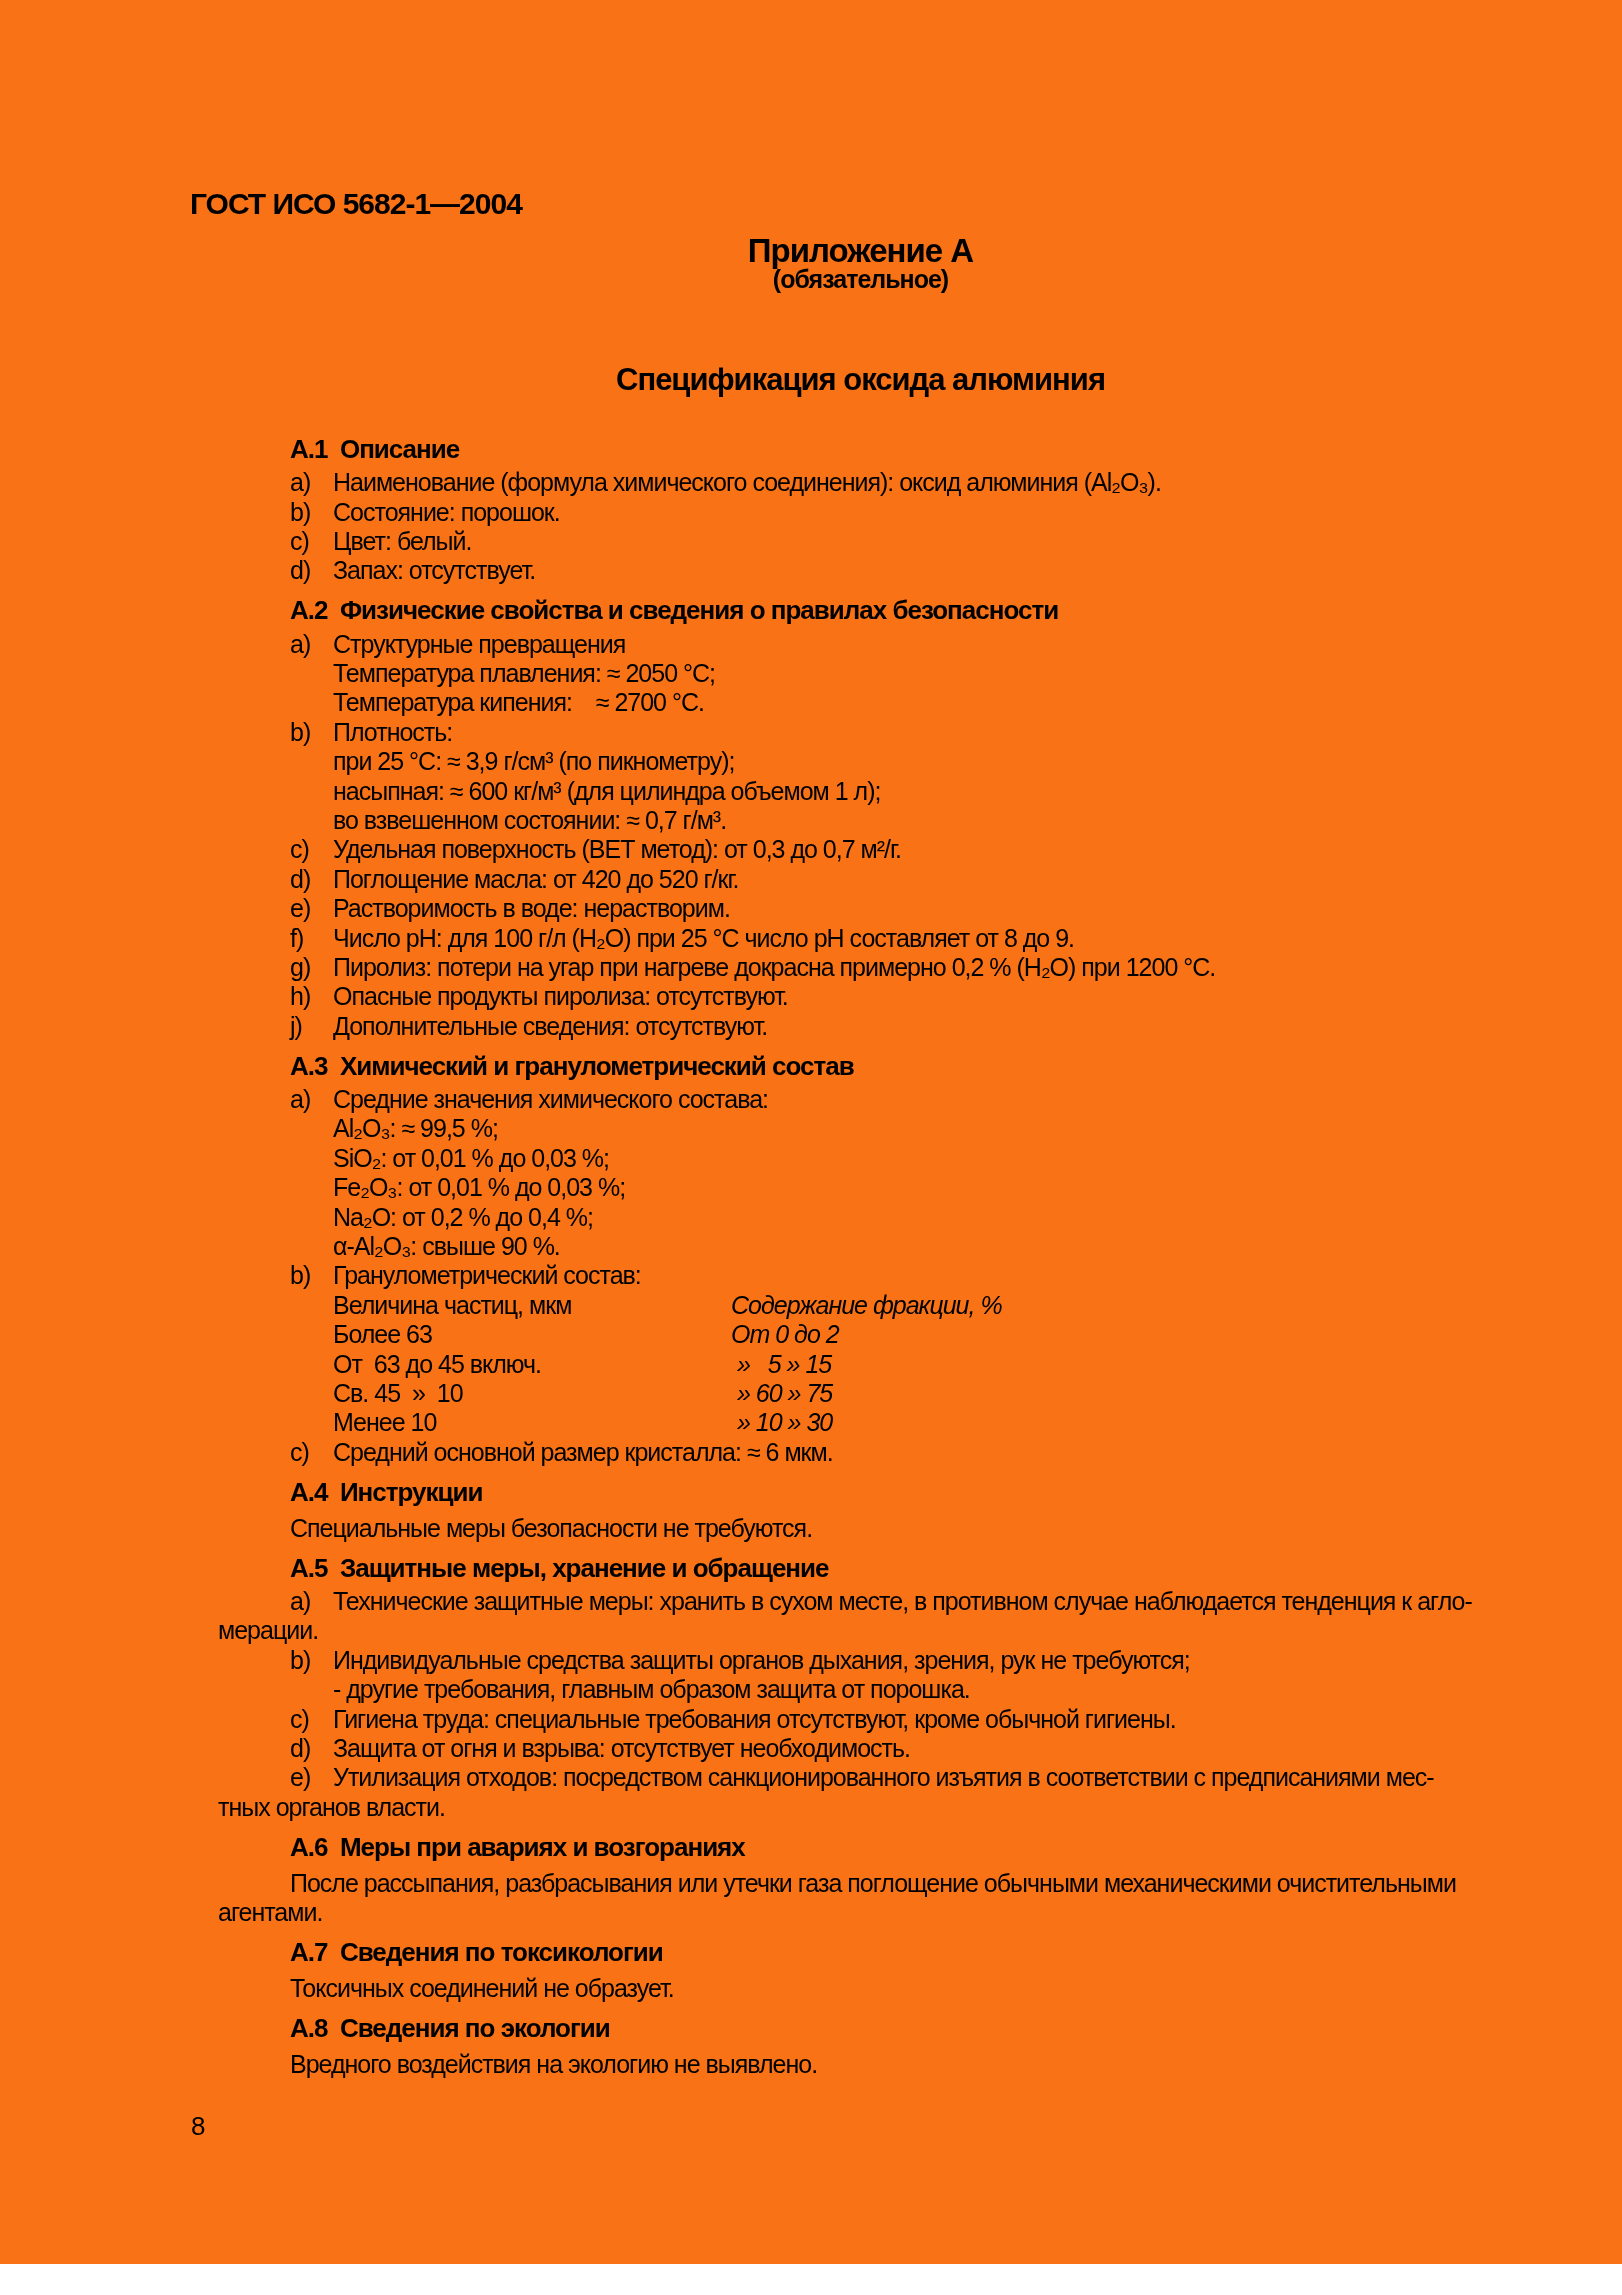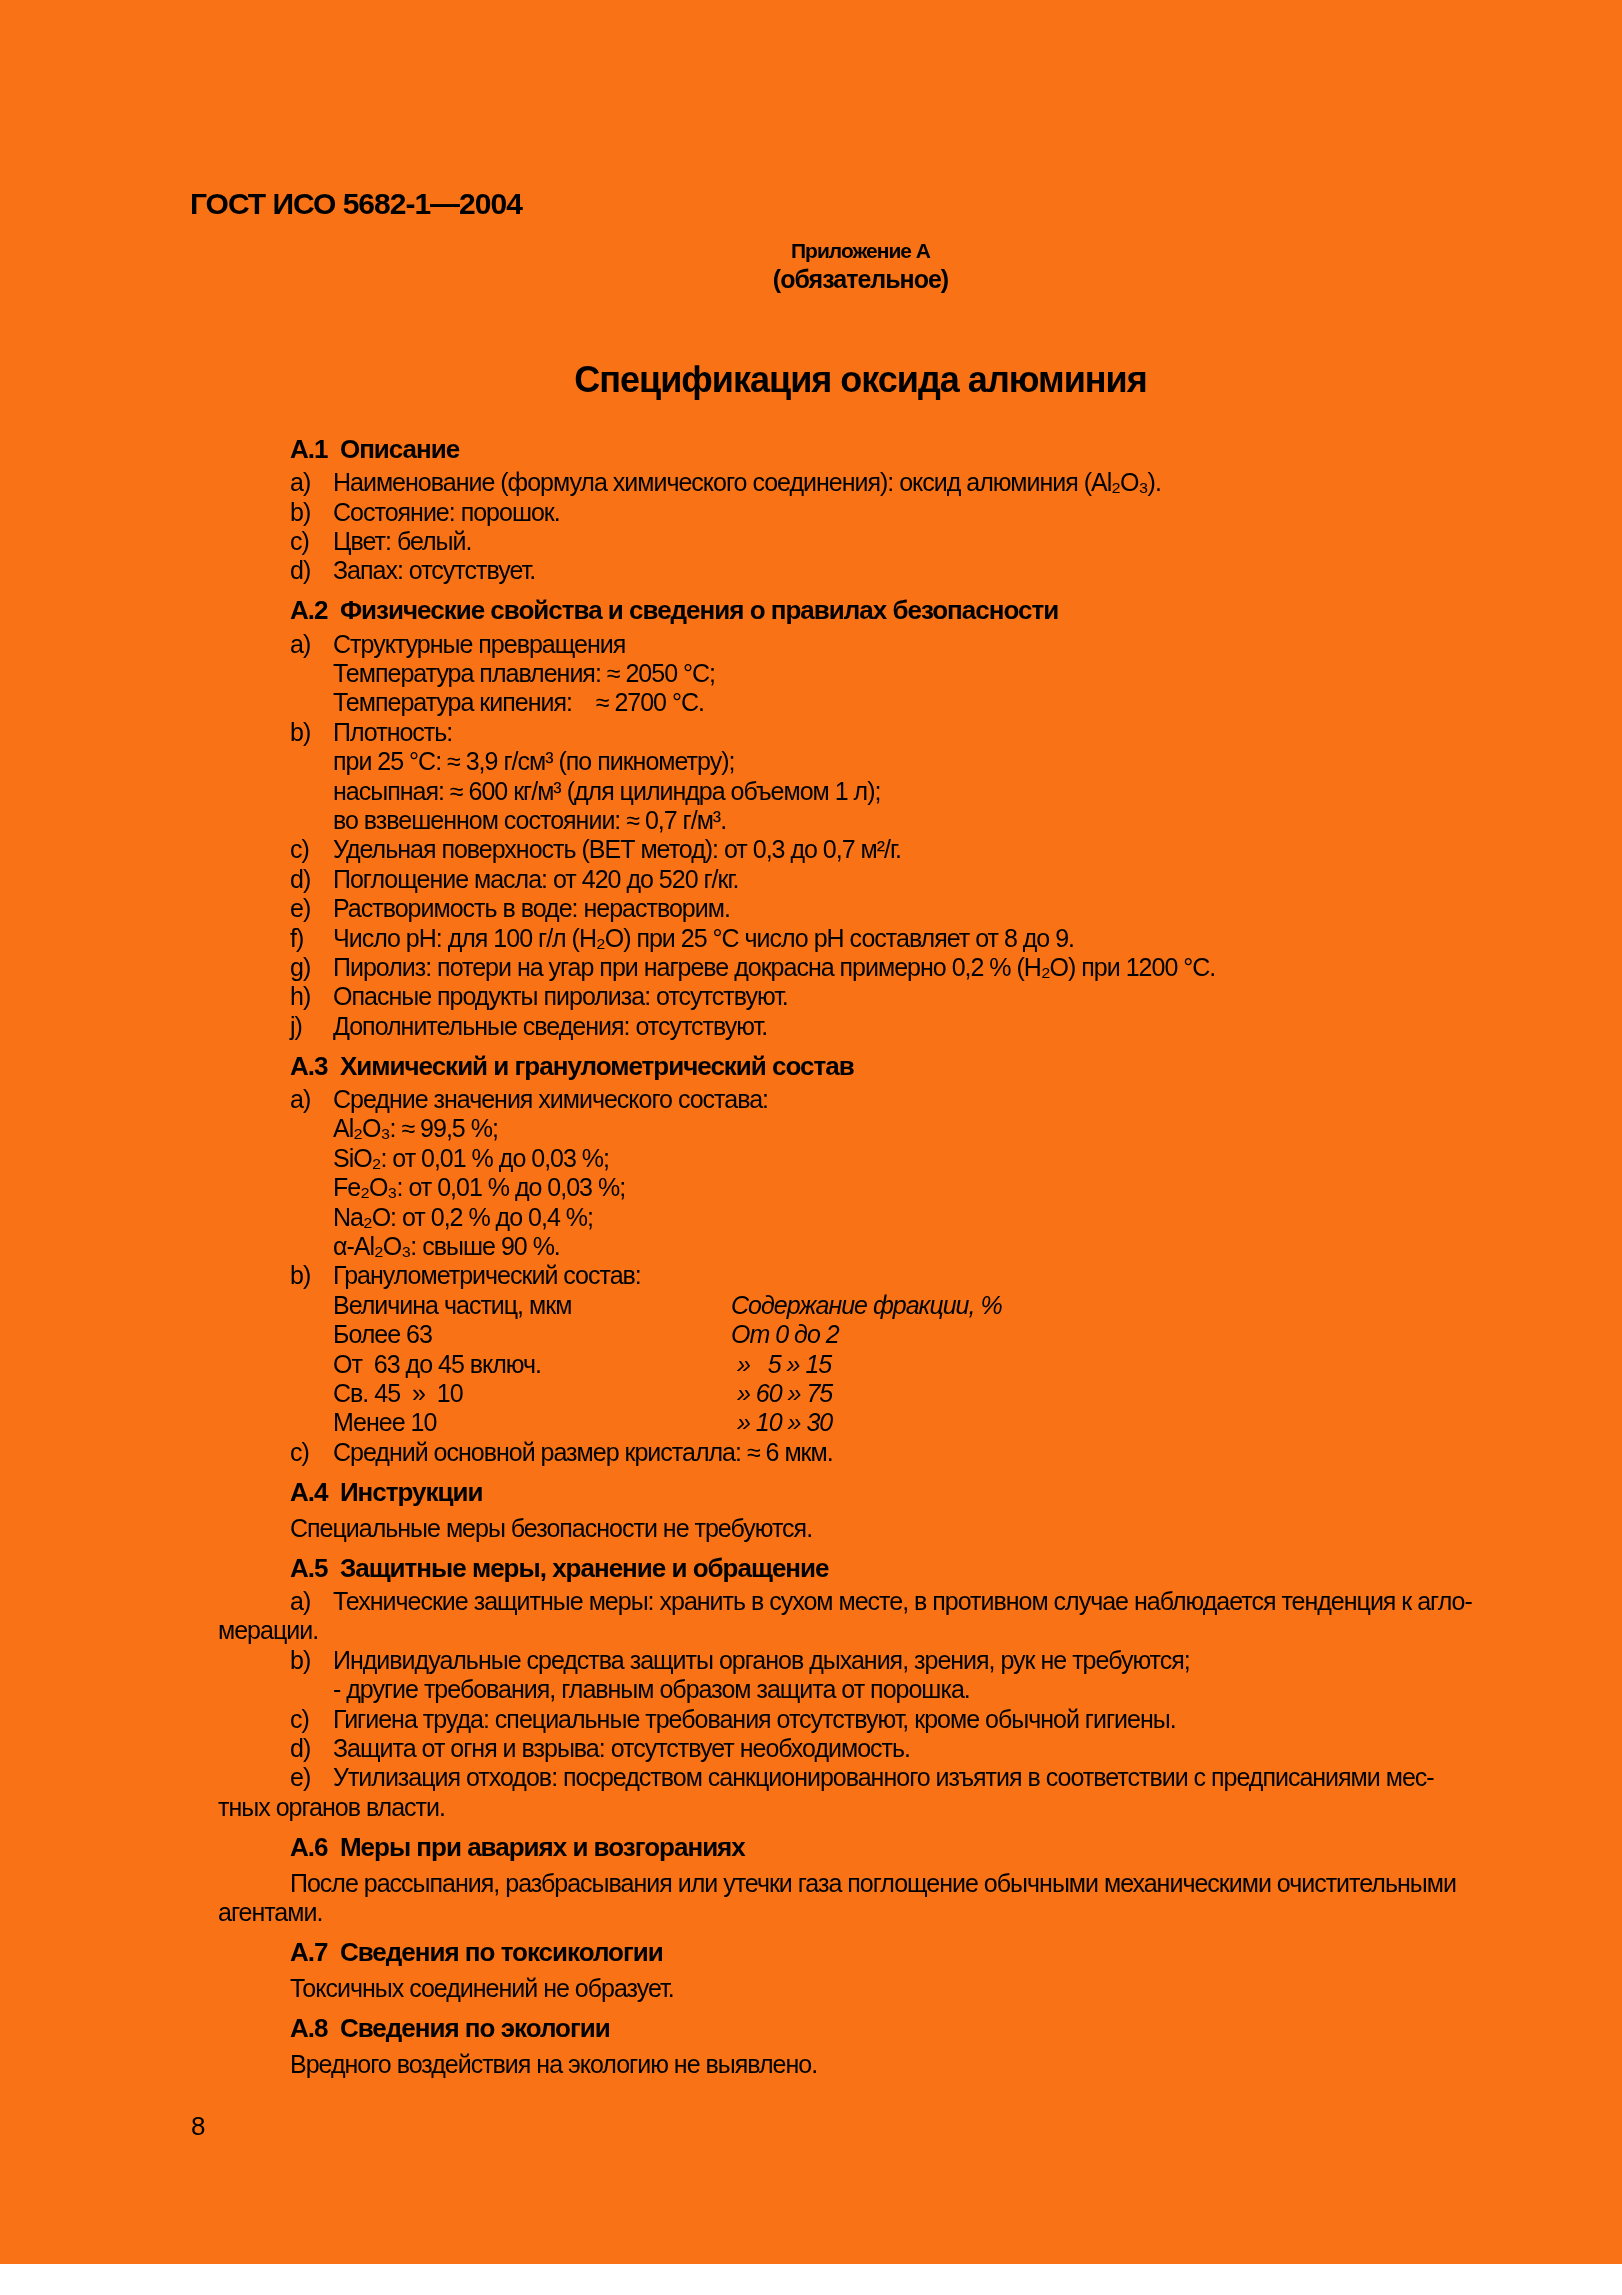--- a/index.html
+++ b/index.html
@@ -24,36 +24,36 @@
   .doc-code {
     font-weight: bold;
     font-size: 30px;
     line-height: 31px;
   }
   .appx-name {
     margin-top: 17px;
     margin-left: 72px;
     text-align: center;
     font-weight: bold;
-    font-size: 21px;
+    font-size: 33px;
     line-height: 29.4px;
   }
   .appx-kind {
     margin-left: 72px;
     text-align: center;
     font-weight: bold;
     font-size: 25px;
     line-height: 29.4px;
   }
   .doc-title {
     margin-top: 66px;
     margin-left: 72px;
     text-align: center;
     font-weight: bold;
-    font-size: 36px;
+    font-size: 31px;
     line-height: 37px;
   }
   .sections { margin-top: 37px; margin-left: 28px; }
   .sec-h {
     padding-left: 72px;
     font-weight: bold;
     font-size: 26px;
     margin: 10.5px 0 3.9px 0;
   }
   

